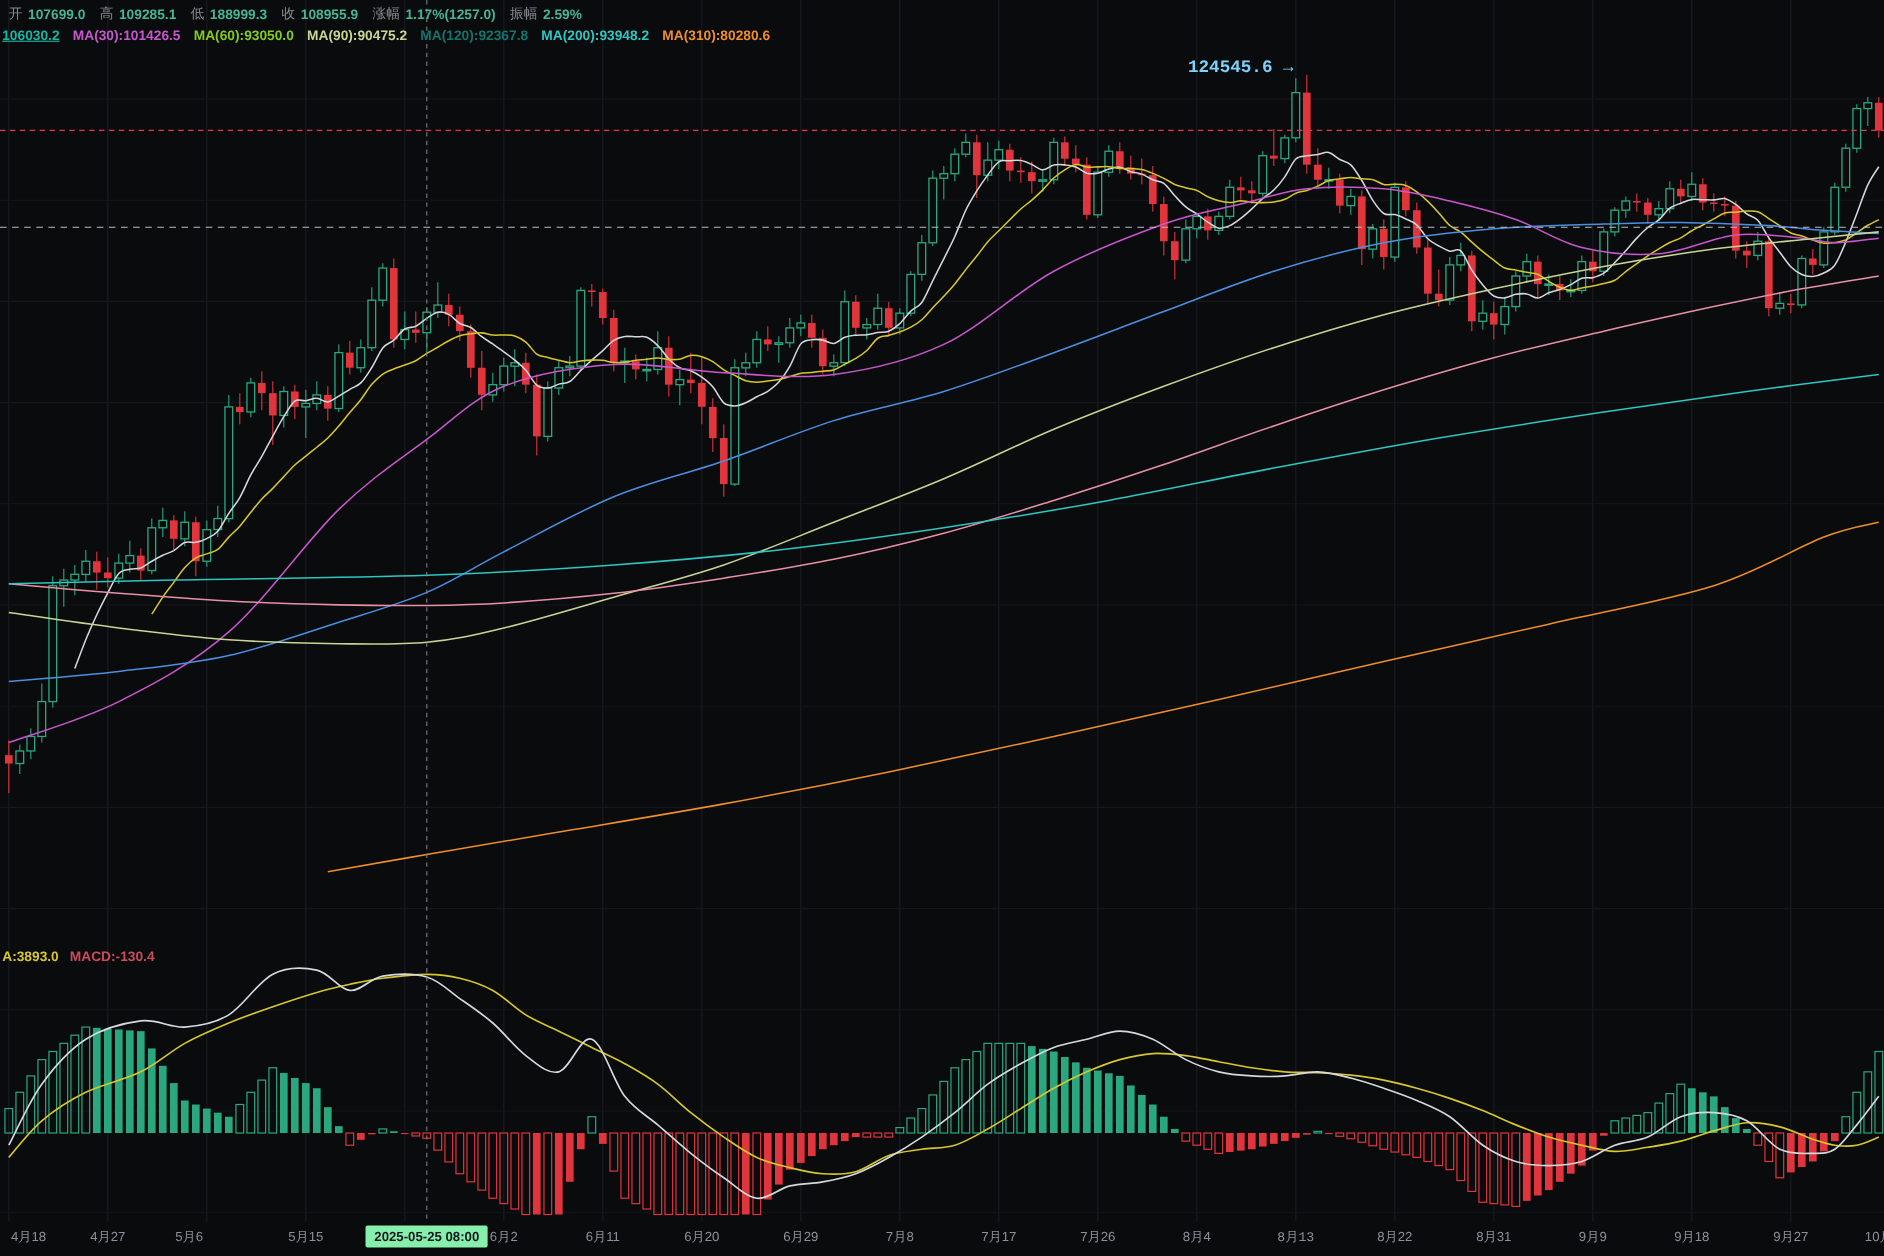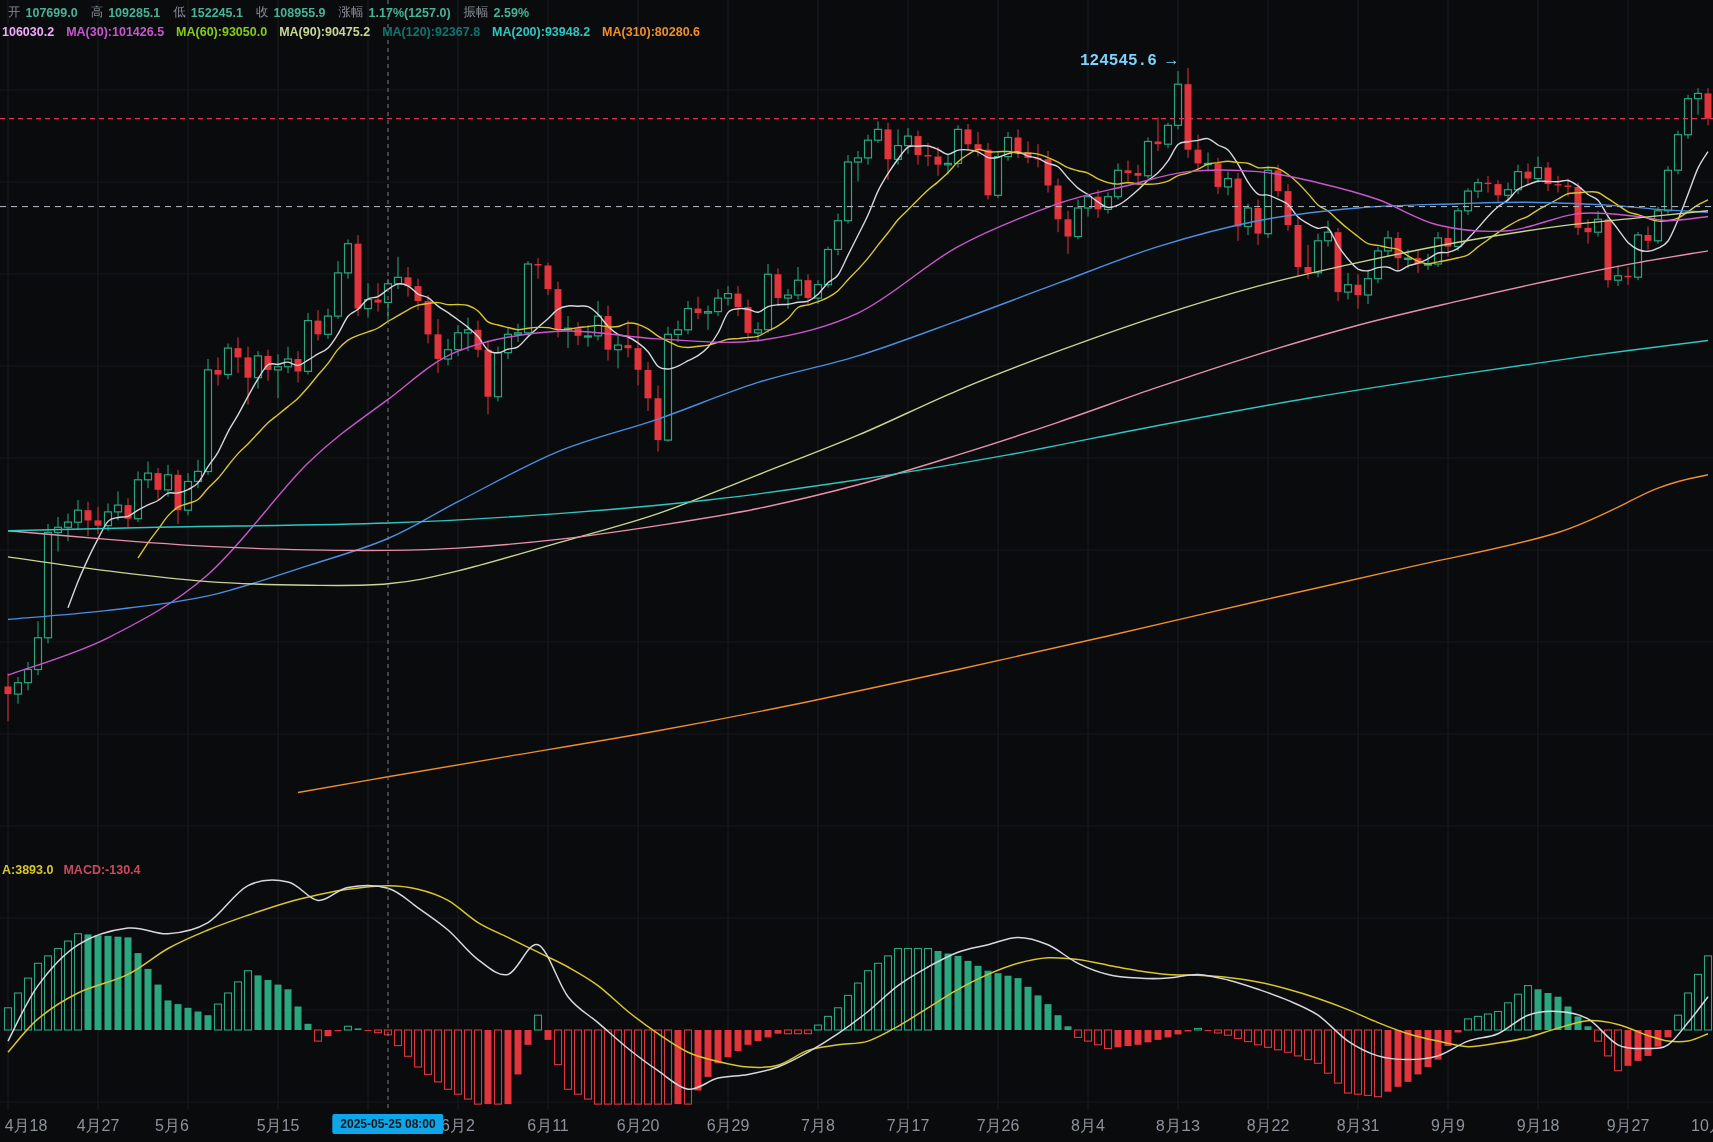--- a/index.html
+++ b/index.html
@@ -13,23 +13,23 @@
   .pair{display:flex;gap:5px;align-items:center;}
   .lab{color:#868d96;font-weight:500;}
   .val{color:#45b596;}
   .ma-item{font-weight:600;}
   .macd-legend{position:absolute;left:2px;top:863px;display:flex;gap:10px;
                font-size:12.5px;font-weight:600;z-index:5;}
   .annotation{position:absolute;color:#7dd3fc;font-size:16px;font-weight:600;
               white-space:nowrap;z-index:6;font-family:Liberation Mono, monospace;}
   .xaxis{position:absolute;left:0;top:1112px;width:1713px;height:30px;z-index:4;}
   .xlabel{position:absolute;top:4px;transform:translateX(-50%);color:#8b929b;
-          font-size:16px;white-space:nowrap;}
+          font-size:12px;white-space:nowrap;}
   .crosshair-label{position:absolute;top:1114px;transform:translateX(-50%);
-          background:#0ea5e9;color:#15181c;font-size:12px;font-weight:600;
+          background:#86efac;color:#15181c;font-size:12px;font-weight:600;
           padding:3px 8px;border-radius:2px;white-space:nowrap;z-index:7;}
 </style>
 </head>
 <body>
 
 <div class="root">
   <svg id="chart-svg" width="1713" height="1142">
       <g>
         <line x1="8" x2="8" y1="0" y2="1110" stroke="#1a1d23"></line>
         <line x1="98" x2="98" y1="0" y2="1110" stroke="#1a1d23"></line>
@@ -603,38 +603,38 @@
     <span class="pair">
       <span class="lab">开</span>
       <span class="val">107699.0</span>
     </span>
     <span class="pair">
       <span class="lab">高</span>
       <span class="val">109285.1</span>
     </span>
     <span class="pair">
       <span class="lab">低</span>
-      <span class="val">152245.1</span>
+      <span class="val">188999.3</span>
     </span>
     <span class="pair">
       <span class="lab">收</span>
       <span class="val">108955.9</span>
     </span>
     <span class="pair">
       <span class="lab">涨幅</span>
       <span class="val">1.17%(1257.0)</span>
     </span>
     <span class="pair">
       <span class="lab">振幅</span>
       <span class="val">2.59%</span>
     </span>
   </div>
 
   <div class="legend-row row2">
-    <span class="ma-item" style="color: #f0abfc;">106030.2</span>
+    <span class="ma-item" style="color: #14b8a6; text-decoration: underline;">106030.2</span>
     <span class="ma-item" style="color: rgb(200, 87, 205);">MA(30):101426.5</span>
     <span class="ma-item" style="color: #84cc16;">MA(60):93050.0</span>
     <span class="ma-item" style="color: rgb(198, 214, 147);">MA(90):90475.2</span>
     <span class="ma-item" style="color: #0f766e;">MA(120):92367.8</span>
     <span class="ma-item" style="color: rgb(47, 198, 194);">MA(200):93948.2</span>
     <span class="ma-item" style="color: rgb(239, 142, 42);">MA(310):80280.6</span>
   </div>
 
   <div class="macd-legend">
     <span style="color: rgb(216, 198, 46);">A:3893.0</span>

